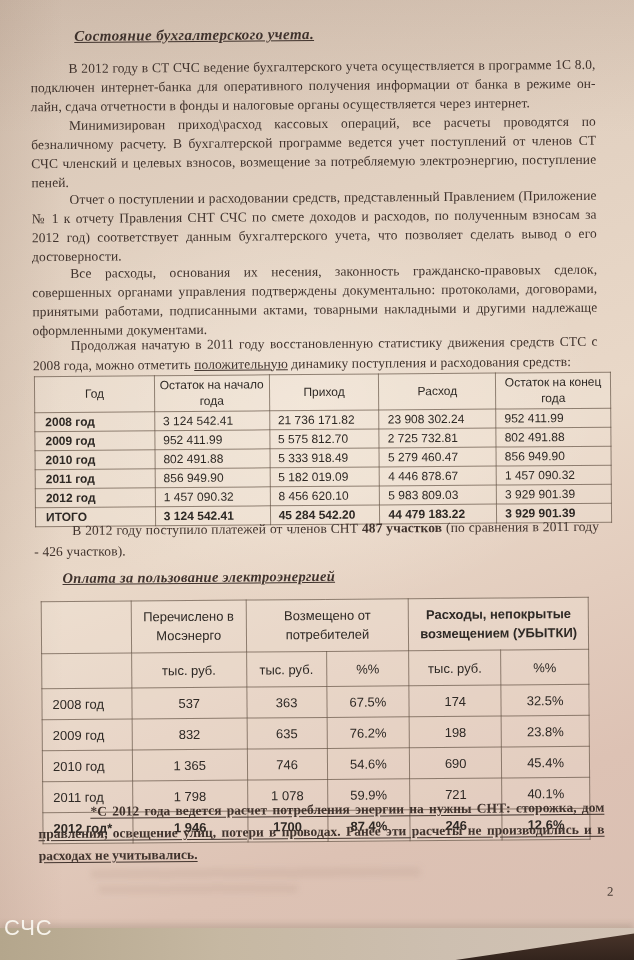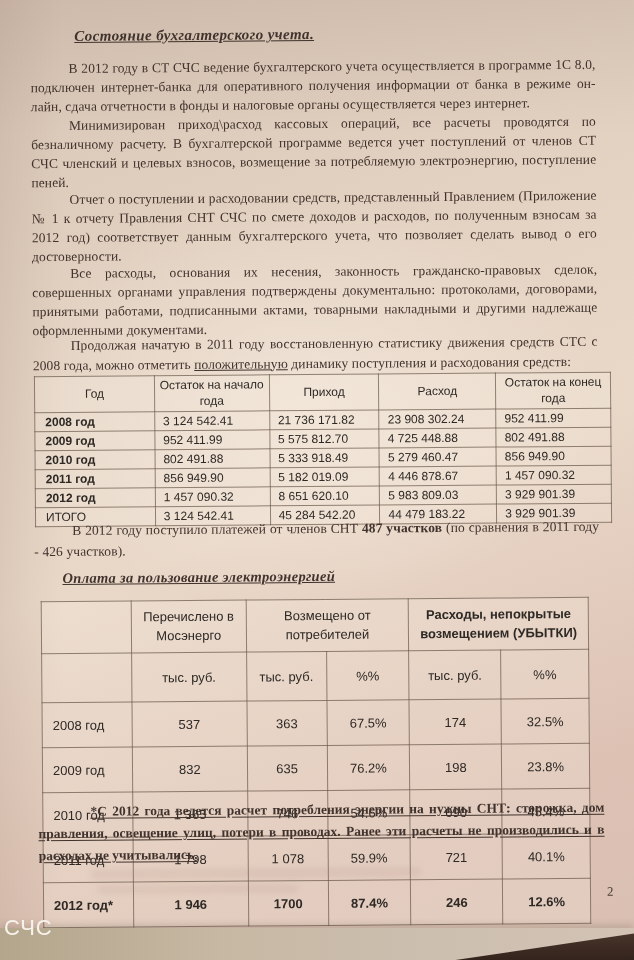--- a/index.html
+++ b/index.html
@@ -27,28 +27,28 @@
 
   table{border-collapse:collapse; background:rgba(248,240,228,0.25);}
   td,th{border:1px solid rgba(92,76,62,0.65); font-weight:normal; vertical-align:middle;}
 
   .t1{left:35px; top:374px; width:577px; font-family:"Liberation Sans", sans-serif;
       font-size:12px; color:#2e2925;}
   .t1 th{text-align:center; padding:2px 4px; line-height:1.3;}
   .t1 td{padding:1px 8px 1px 8px; height:16px;}
   .t1 .year-cell{text-align:left; font-weight:bold; padding-left:10px;}
   .t1 .num{}
-  .t1 .total td{font-weight:normal;}
+  .t1 .total td{font-weight:bold;}
 
   .t2{left:40px; top:599px; width:548px; font-family:"Liberation Sans", sans-serif;
       font-size:13px; color:#2e2925;}
   .t2 th{text-align:center; padding:4px 6px; line-height:1.45;}
   .t2 .grp{height:52px;}
   .t2 .units td{text-align:center; height:24px;}
-  .t2 td{text-align:center; height:20px; padding:12px 4px;}
+  .t2 td{text-align:center; height:20px; padding:5px 4px;}
   .t2 .year-cell{text-align:left; padding-left:10px;}
   .t2 .last td{font-weight:bold;}
 
   .footnote{left:36px; top:799px; width:566px; font-size:13.5px; line-height:22px;
             font-weight:bold; text-align:justify; text-indent:52px;
             text-decoration:underline; text-underline-offset:2px;}
   .page-number{left:604px; top:886px; font-size:13px; color:#4a3d36;}
 
   .bleed{position:absolute; background:rgba(150,115,95,0.12); filter:blur(3px);
          border-radius:3px;}
@@ -99,41 +99,41 @@
         <td class="year-cell">2008 год</td>
         <td class="num">3 124 542.41</td>
         <td class="num">21 736 171.82</td>
         <td class="num">23 908 302.24</td>
         <td class="num">952 411.99</td>
       </tr>
       <tr>
         <td class="year-cell">2009 год</td>
         <td class="num">952 411.99</td>
         <td class="num">5 575 812.70</td>
-        <td class="num">4 725 448.88</td>
+        <td class="num">2 725 732.81</td>
         <td class="num">802 491.88</td>
       </tr>
       <tr>
         <td class="year-cell">2010 год</td>
         <td class="num">802 491.88</td>
         <td class="num">5 333 918.49</td>
         <td class="num">5 279 460.47</td>
         <td class="num">856 949.90</td>
       </tr>
       <tr>
         <td class="year-cell">2011 год</td>
         <td class="num">856 949.90</td>
         <td class="num">5 182 019.09</td>
         <td class="num">4 446 878.67</td>
         <td class="num">1 457 090.32</td>
       </tr>
       <tr>
         <td class="year-cell">2012 год</td>
         <td class="num">1 457 090.32</td>
-        <td class="num">8 651 620.10</td>
+        <td class="num">8 456 620.10</td>
         <td class="num">5 983 809.03</td>
         <td class="num">3 929 901.39</td>
       </tr>
       <tr class="total">
         <td class="year-cell">ИТОГО</td>
         <td class="num">3 124 542.41</td>
         <td class="num">45 284 542.20</td>
         <td class="num">44 479 183.22</td>
         <td class="num">3 929 901.39</td>
       </tr>

